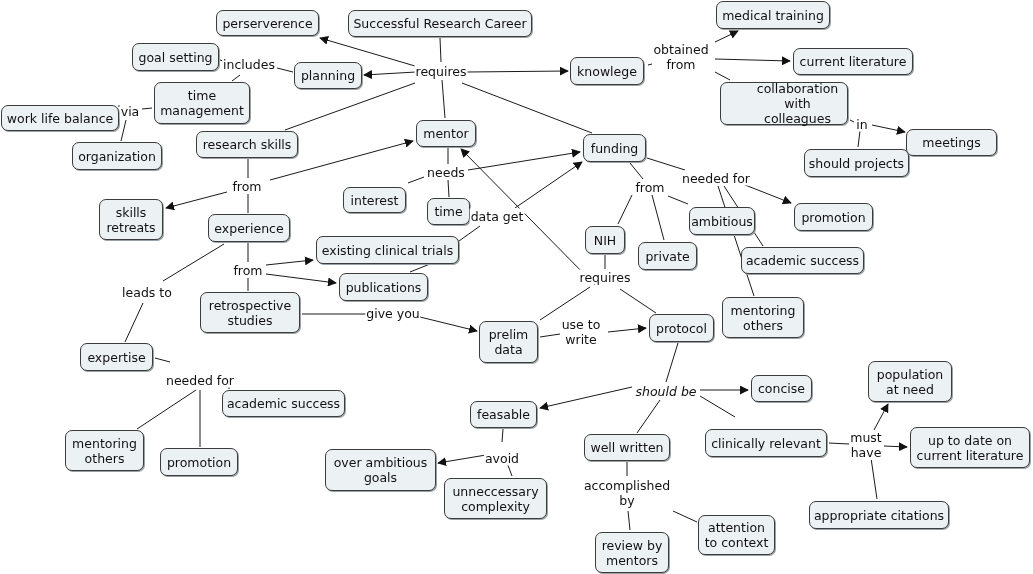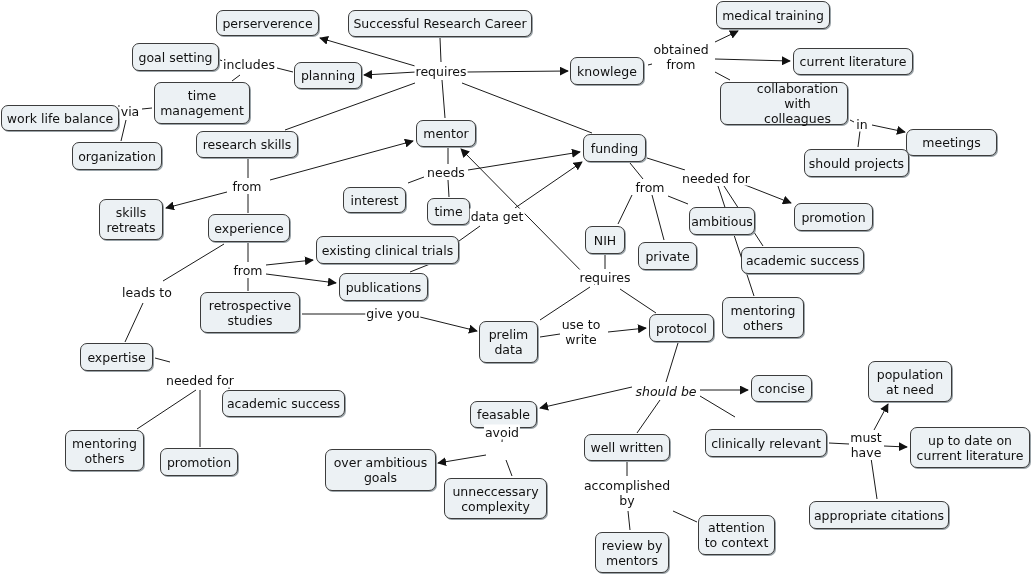--- a/index.html
+++ b/index.html
@@ -177,17 +177,17 @@
 <div class="link" style="left:147px;top:292px;">leads to</div>
 <div class="link" style="left:200px;top:380px;">needed for</div>
 <div class="link" style="left:497px;top:216px;">data get</div>
 <div class="link" style="left:650px;top:187px;">from</div>
 <div class="link" style="left:716px;top:178px;">needed for</div>
 <div class="link" style="left:605px;top:277px;">requires</div>
 <div class="link" style="left:393px;top:313px;">give you</div>
 <div class="link" style="left:581px;top:332px;">use to
 write</div>
 <div class="link" style="left:666px;top:391px;font-style:italic;">should be</div>
-<div class="link" style="left:502px;top:432px;">avoid</div>
+<div class="link" style="left:502px;top:458px;">avoid</div>
 <div class="link" style="left:627px;top:493px;">accomplished
 by</div>
 <div class="link" style="left:866px;top:445px;">must
 have</div>
 
 </body></html>

